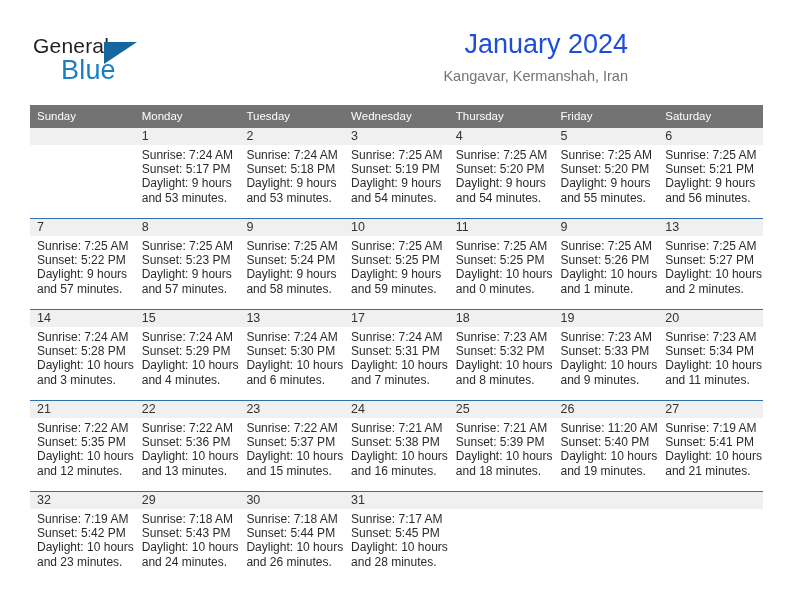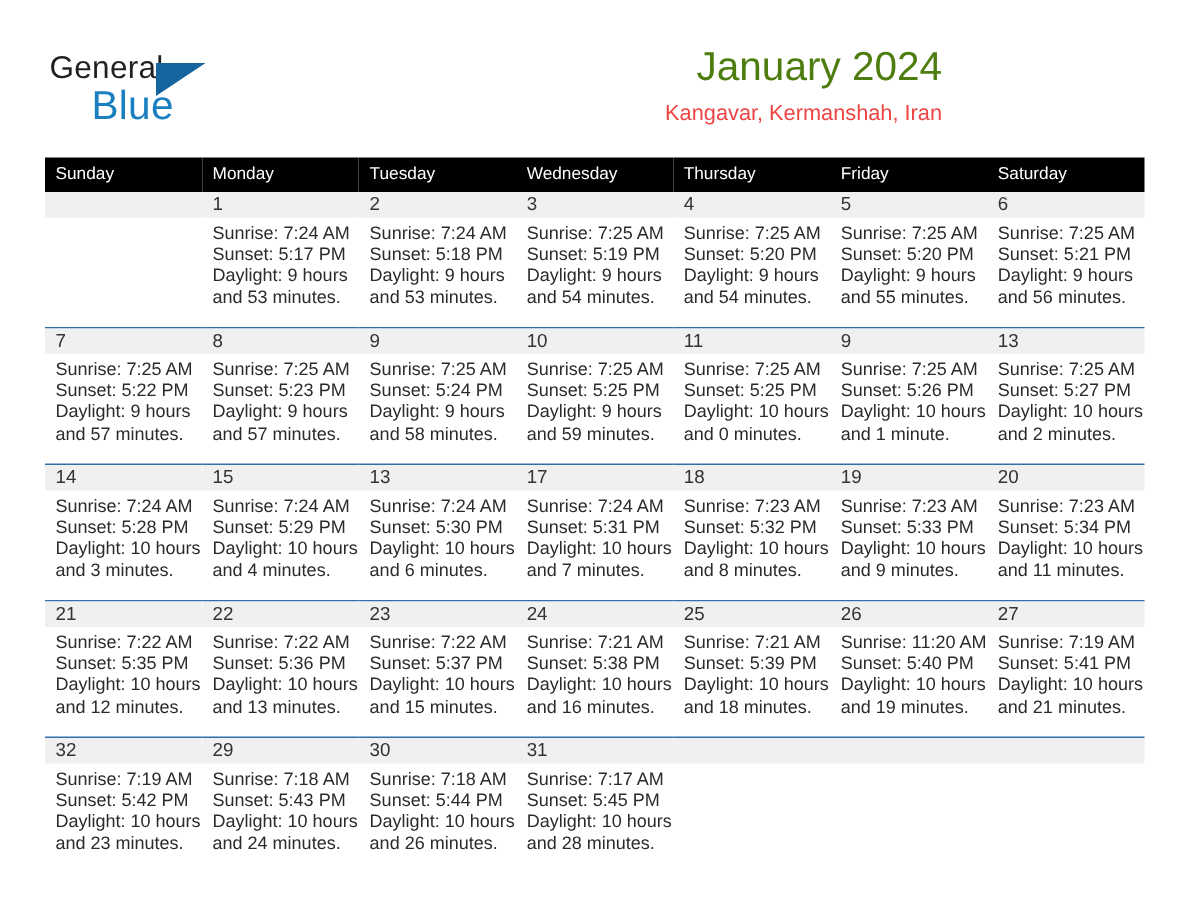--- a/index.html
+++ b/index.html
@@ -65,49 +65,49 @@
   }
 
   .title-block {
     position: absolute;
     right: 36px;
     top: 27px;
     text-align: right;
   }
   .cal-title {
     font-size: 27px;
-    color: #4d7c0f;
+    color: #1d4ed8;
     line-height: 34px;
     font-weight: normal;
     white-space: nowrap;
   }
   .cal-subtitle {
     font-size: 14.5px;
-    color: #ef4444;
+    color: #737373;
     line-height: 22px;
     margin-top: 4px;
     white-space: nowrap;
   }
 
   
   .calendar {
     position: absolute;
     left: 30px;
     top: 105px;
     width: 733px;
   }
   table.cal {
     border-collapse: collapse;
     table-layout: fixed;
     width: 733px;
   }
   table.cal col { width: 104.71px; }
 
   thead th {
-    background: #000000;
+    background: #737373;
     color: #ffffff;
     font-size: 11.5px;
     font-weight: normal;
     text-align: left;
     padding: 5px 0 5px 7px;
     height: 11px;
     line-height: 13px;
   }
 
   tbody tr.week-row > td {

